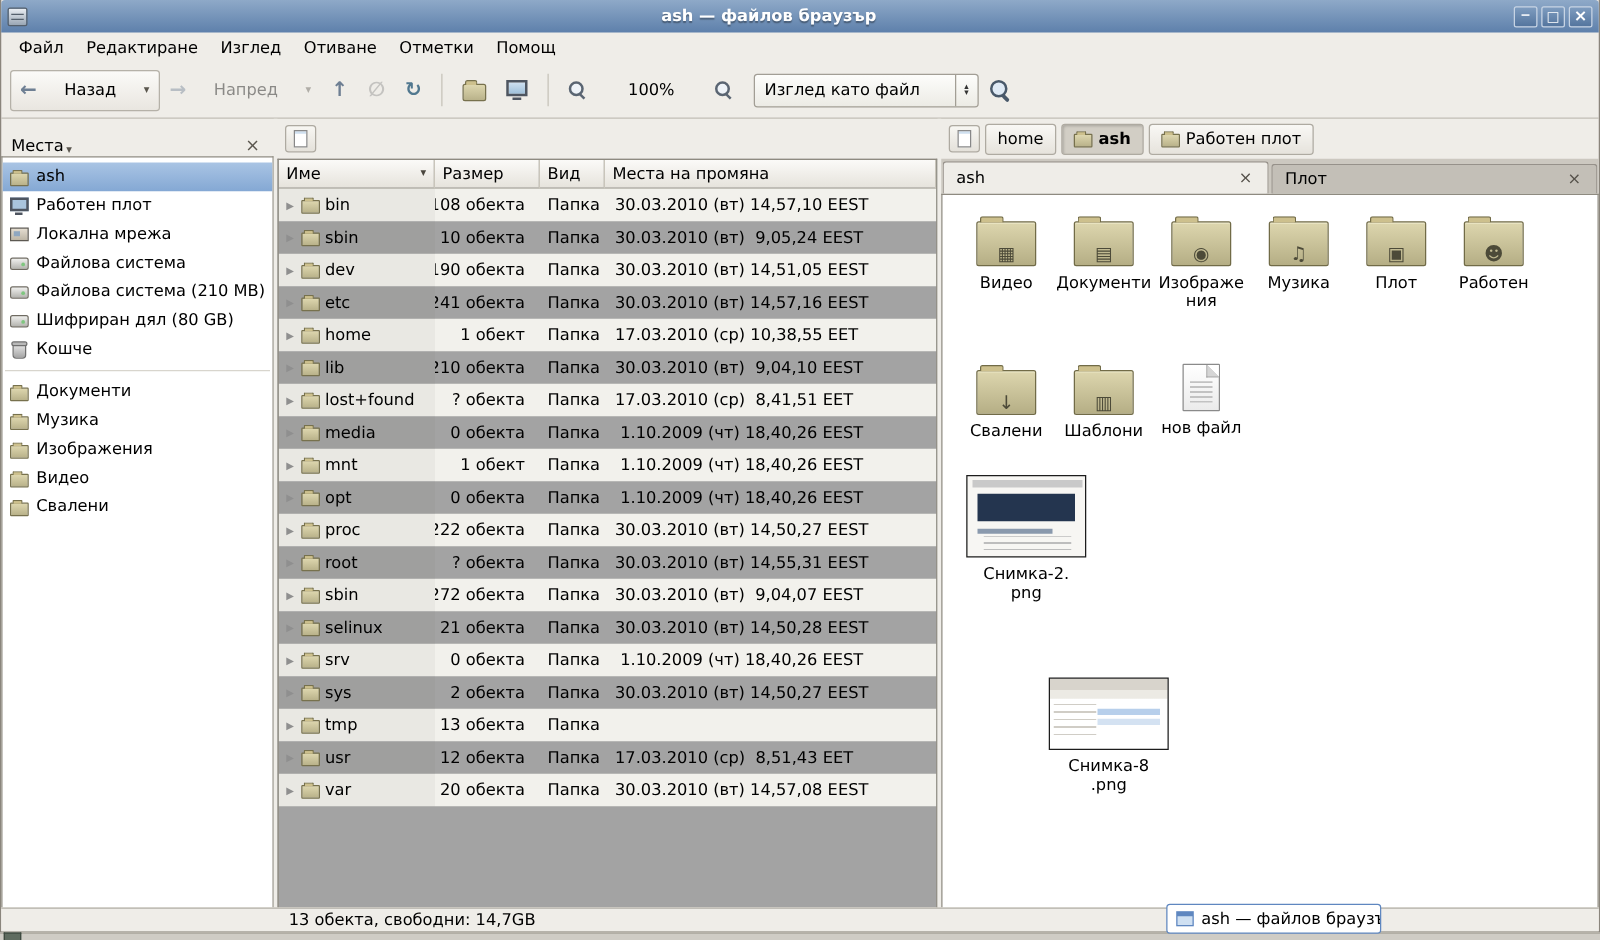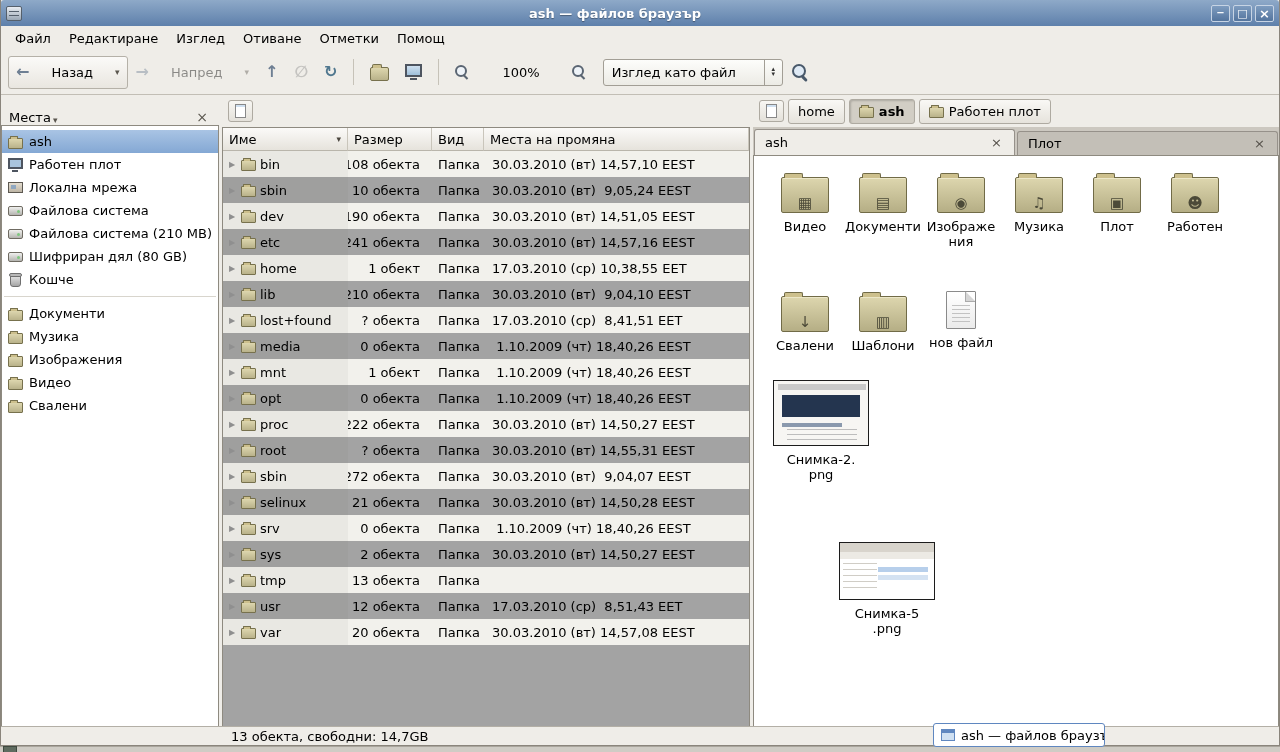--- a/index.html
+++ b/index.html
@@ -582,21 +582,21 @@
 
         <div class="cell">
             <span class="icon-lg ic-thumb-snimka2"></span>
             <span class="ilabel">Снимка-2.png</span>
           </div>
           </div>
         <div class="irow irow4">
 
         <div class="cell">
             <span class="icon-lg ic-thumb-snimka1"></span>
-            <span class="ilabel">Снимка-5.png</span>
+            <span class="ilabel">Снимка-8.png</span>
           </div>
           </div>
       </div>
     </div>
 
   </div>
 
   <div class="statusbar">
     <span>13 обекта, свободни: 14,7GB</span>
   </div>

